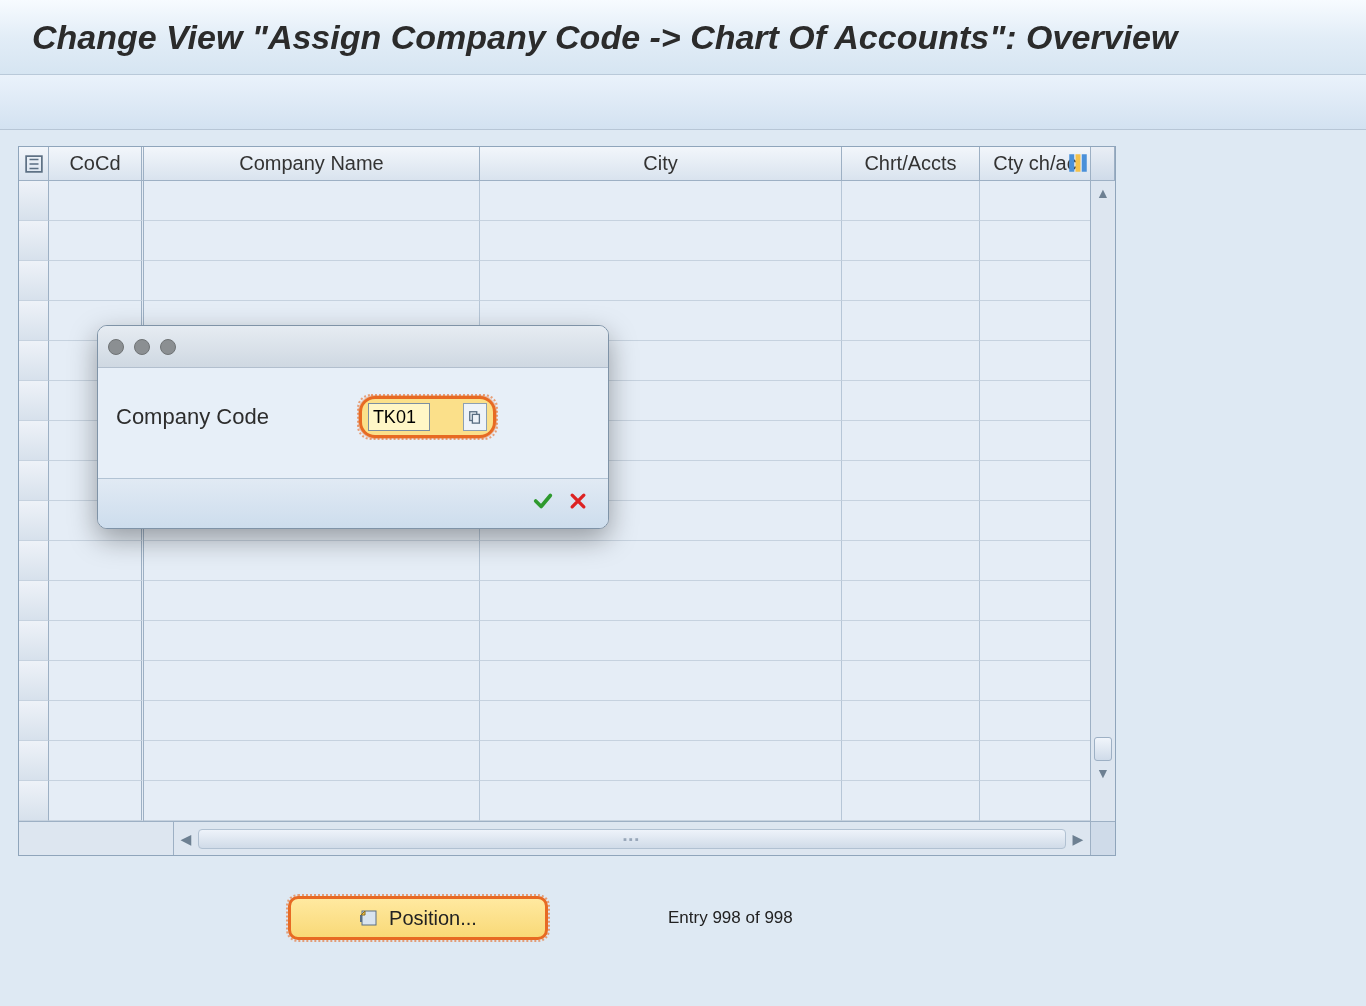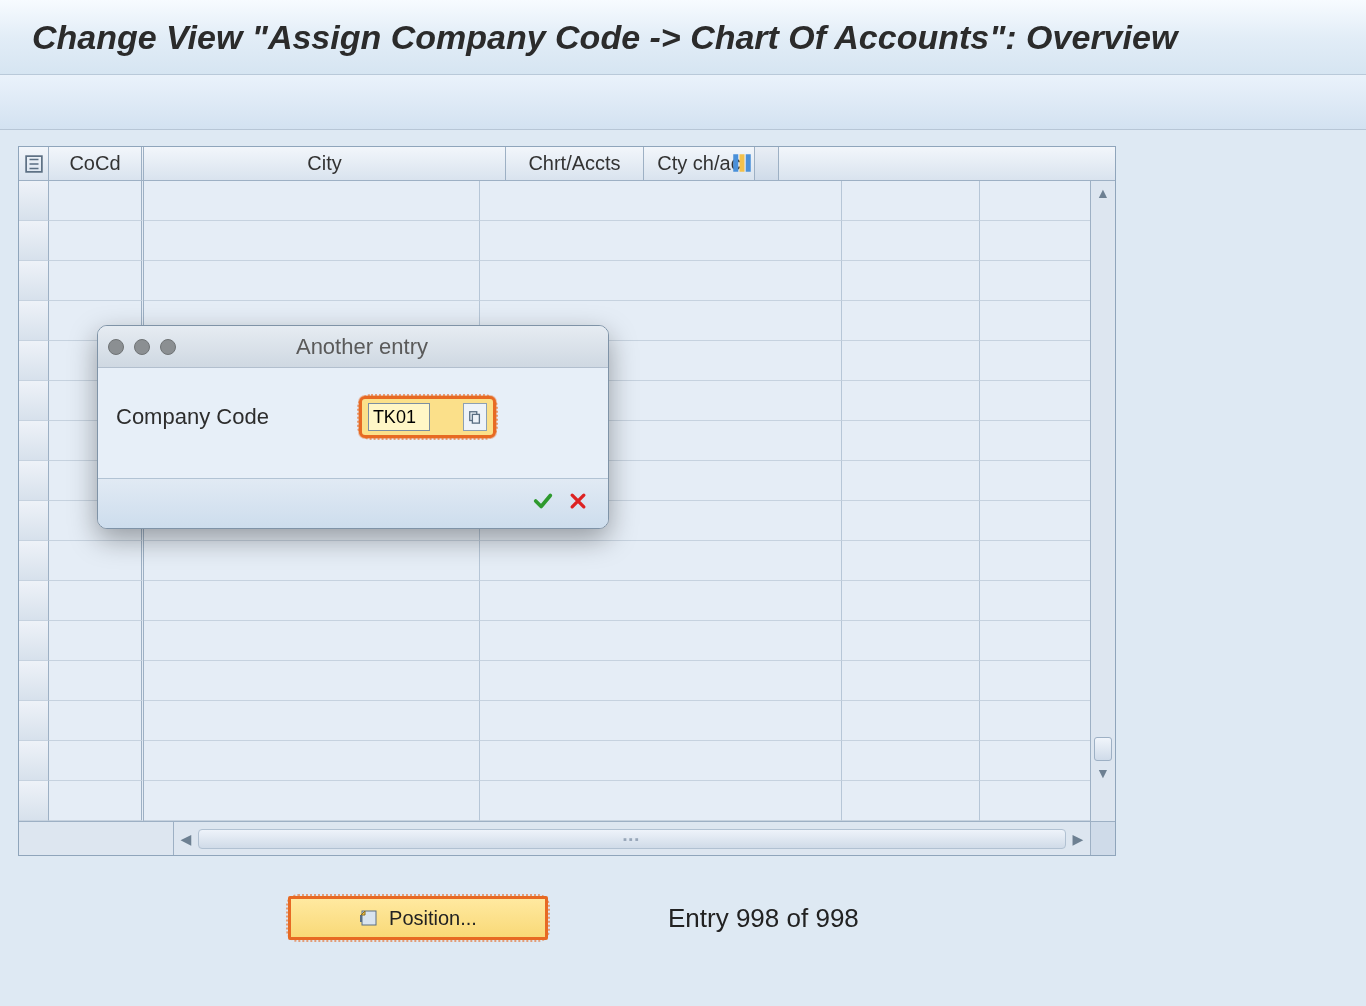--- a/index.html
+++ b/index.html
@@ -171,21 +171,21 @@
     padding: 28px 18px 40px 18px;
     display:flex;
     align-items:center;
     gap: 90px;
   }
   .popup-label { font-size:22px; color:#2d2d2d;text-align:right; }
   .input-wrap {
     display:flex; align-items:center;
     background: #fbe08a;
     border: 3px solid #e76a23;
-    border-radius: 6px;
+    border-radius: 16px;
     padding: 4px 6px;
     box-shadow: 0 0 0 1px rgba(231,106,35,0.4);
     position:relative;
     gap:31px;
   }
   .input-wrap::before{
     content:""; position:absolute; inset:-5px; border:2px dotted #e76a23; border-radius:14px; pointer-events:none; opacity:0.6;
   }
   .cc-input {
     width: 62px; height: 28px; border:1px solid #7b8ea1; background:#fff6c6; font-size:18px; padding:0 4px; font-family: Arial; outline: none;
@@ -213,29 +213,29 @@
     display:flex;
     align-items:center;
     margin-top: 40px;
     margin-left: 270px;
     gap: 120px;
   }
   .position-btn {
     width: 260px; height: 44px;
     background: linear-gradient(to bottom,#ffe9a0,#f9d977);
     border: 3px solid #e76a23;
-    border-radius: 2px;
+    border-radius: 10px;
     display:flex; align-items:center; justify-content:center; gap:10px;
     font-size:20px; color:#222;
     position:relative;
   }
   .position-btn::before{
     content:""; position:absolute; inset:-5px; border:2px dotted #e76a23; border-radius:12px; pointer-events:none; opacity:0.6;
   }
-  .entry-text { font-size:26px; color:#222; }
+  .entry-text { font-size:17px; color:#222; }
 
   .select-all-icon {
     width:18px; height:18px;
   }
   .config-icon rect{ }
 </style>
 </head>
 <body>
 
 <div class="title-bar">
@@ -249,20 +249,23 @@
 
     <div class="grid-header-row">
       <div class="gh gh-sel">
         <svg class="select-all-icon" viewBox="0 0 16 16">
           <rect x="1" y="1" width="14" height="14" fill="none" stroke="#5a6e82" stroke-width="1.5"></rect>
           <path d="M4 4 L12 4 M4 8 L12 8 M4 12 L12 12" stroke="#5a6e82" stroke-width="1.5"></path>
         </svg>
       </div>
       <div class="gh gh-cocd">
           <span>CoCd</span>
+        </div>
+      <div class="gh gh-name">
+          <span>Company Name</span>
         </div>
       <div class="gh gh-city">
           <span>City</span>
         </div>
       <div class="gh gh-chrt">
           <span>Chrt/Accts</span>
         </div>
       <div class="gh gh-cty">
         <span>Cty ch/ac</span>
         <svg class="gh-config-icon config-icon" viewBox="0 0 16 16">
@@ -424,21 +427,20 @@
       <div class="gf-right"></div>
     </div>
 
     <div class="popup">
       <div class="popup-titlebar">
         <div class="traffic">
           <div class="tl"></div>
           <div class="tl"></div>
           <div class="tl"></div>
         </div>
-        <div class="popup-title">Another entry</div>
       </div>
       <div class="popup-body">
         <span class="popup-label">Company Code</span>
         <div class="input-wrap">
           <input class="cc-input" value="TK01" style="">
           <div class="f4-btn">
             <svg viewBox="0 0 16 16">
               <rect x="2" y="2" width="8" height="10" fill="none" stroke="#5a6e82" stroke-width="1.5"></rect>
               <rect x="5" y="5" width="8" height="10" fill="#eef3f9" stroke="#5a6e82" stroke-width="1.5"></rect>
             </svg>

